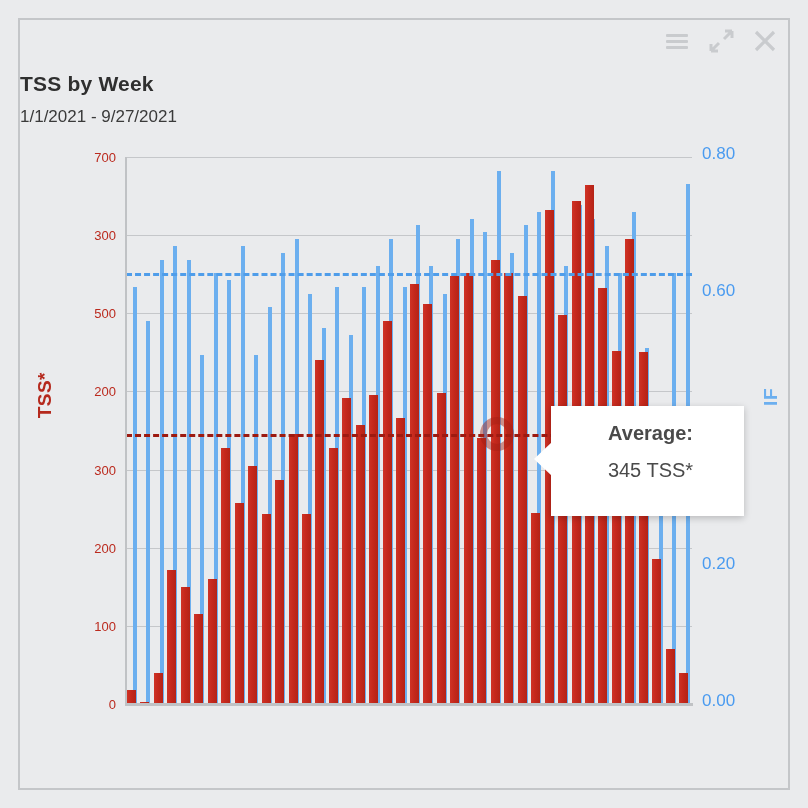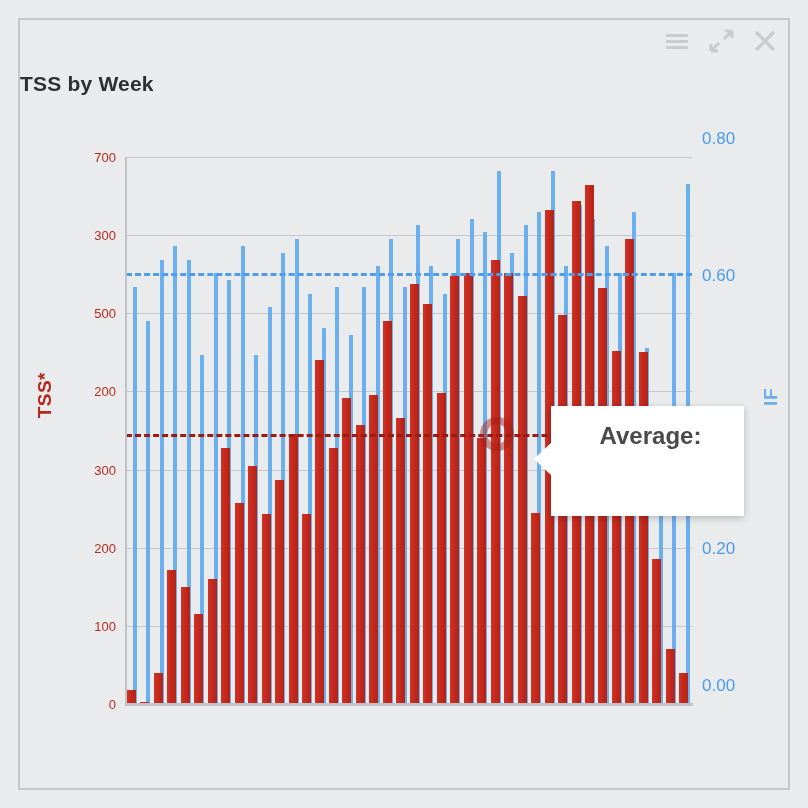--- a/index.html
+++ b/index.html
@@ -181,21 +181,21 @@
     position: absolute;
     left: 0;
     transform: translateY(-50%);
     font-size: 17px;
     color: #4a9bf0;
     white-space: nowrap;
   }
   #ylabels-right {
     position: absolute;
     left: 682px;
-    top: 119px;
+    top: 134px;
     width: 70px;
     height: 547px;
     text-decoration: underline;
   }
   #xlabels {
     position: absolute;
     left: 106px;
     top: 698px;
     width: 566px;
     height: 30px;
@@ -252,21 +252,21 @@
     position: absolute;
     left: -17px;
     top: 36px;
     width: 0;
     height: 0;
     border-top: 17px solid transparent;
     border-bottom: 17px solid transparent;
     border-right: 18px solid #ffffff;
   }
   #tooltip-title {
-    font-size: 24px;
+    font-size: 20px;
     font-weight: bold;
     color: #4a4a4a;
     text-align: center;
     padding-left: 6px;
   }
   #tooltip-value {
     margin-top: 14px;
     font-size: 20px;
     color: #4a4a4a;
     text-align: center;
@@ -292,20 +292,21 @@
     </div>
     <div class="wc-icon">
       <svg class="close-svg" width="26" height="26" viewBox="0 0 26 26">
         <path d="M4 4 L22 22 M22 4 L4 22" stroke="#c9cbce" stroke-width="3.2" fill="none"></path>
       </svg>
     </div>
   </div>
 
   <div id="title-block">
     <div id="chart-title">TSS by Week</div>
+    <div id="chart-subtitle">1/1/2021 - 9/27/2021</div>
   </div>
 
   <div id="axis-title-left">TSS*</div>
   <div id="axis-title-right">IF</div>
 
   <div id="ylabels-left">
       <div class="ytick-left" style="top: 0px;">700</div>
       <div class="ytick-left" style="top: 78.1429px;">300</div>
       <div class="ytick-left" style="top: 156.286px;">500</div>
       <div class="ytick-left" style="top: 234.429px;">200</div>
@@ -424,15 +425,16 @@
     <div id="avg-if-line" style="top: 116.237px;"></div>
     <div id="avg-tss-line" style="top: 277.407px;"></div>
     <div id="hover-marker" style="top: 277.407px; left: 370.595px;"></div>
     <div id="axis-left-line"></div>
     <div id="axis-bottom-line"></div>
   </div>
 
   <div id="tooltip">
     <div id="tooltip-arrow"></div>
     <div id="tooltip-title">Average:</div>
+    <div id="tooltip-value">345 TSS*</div>
   </div>
 
 </div>
 
 </body></html>

